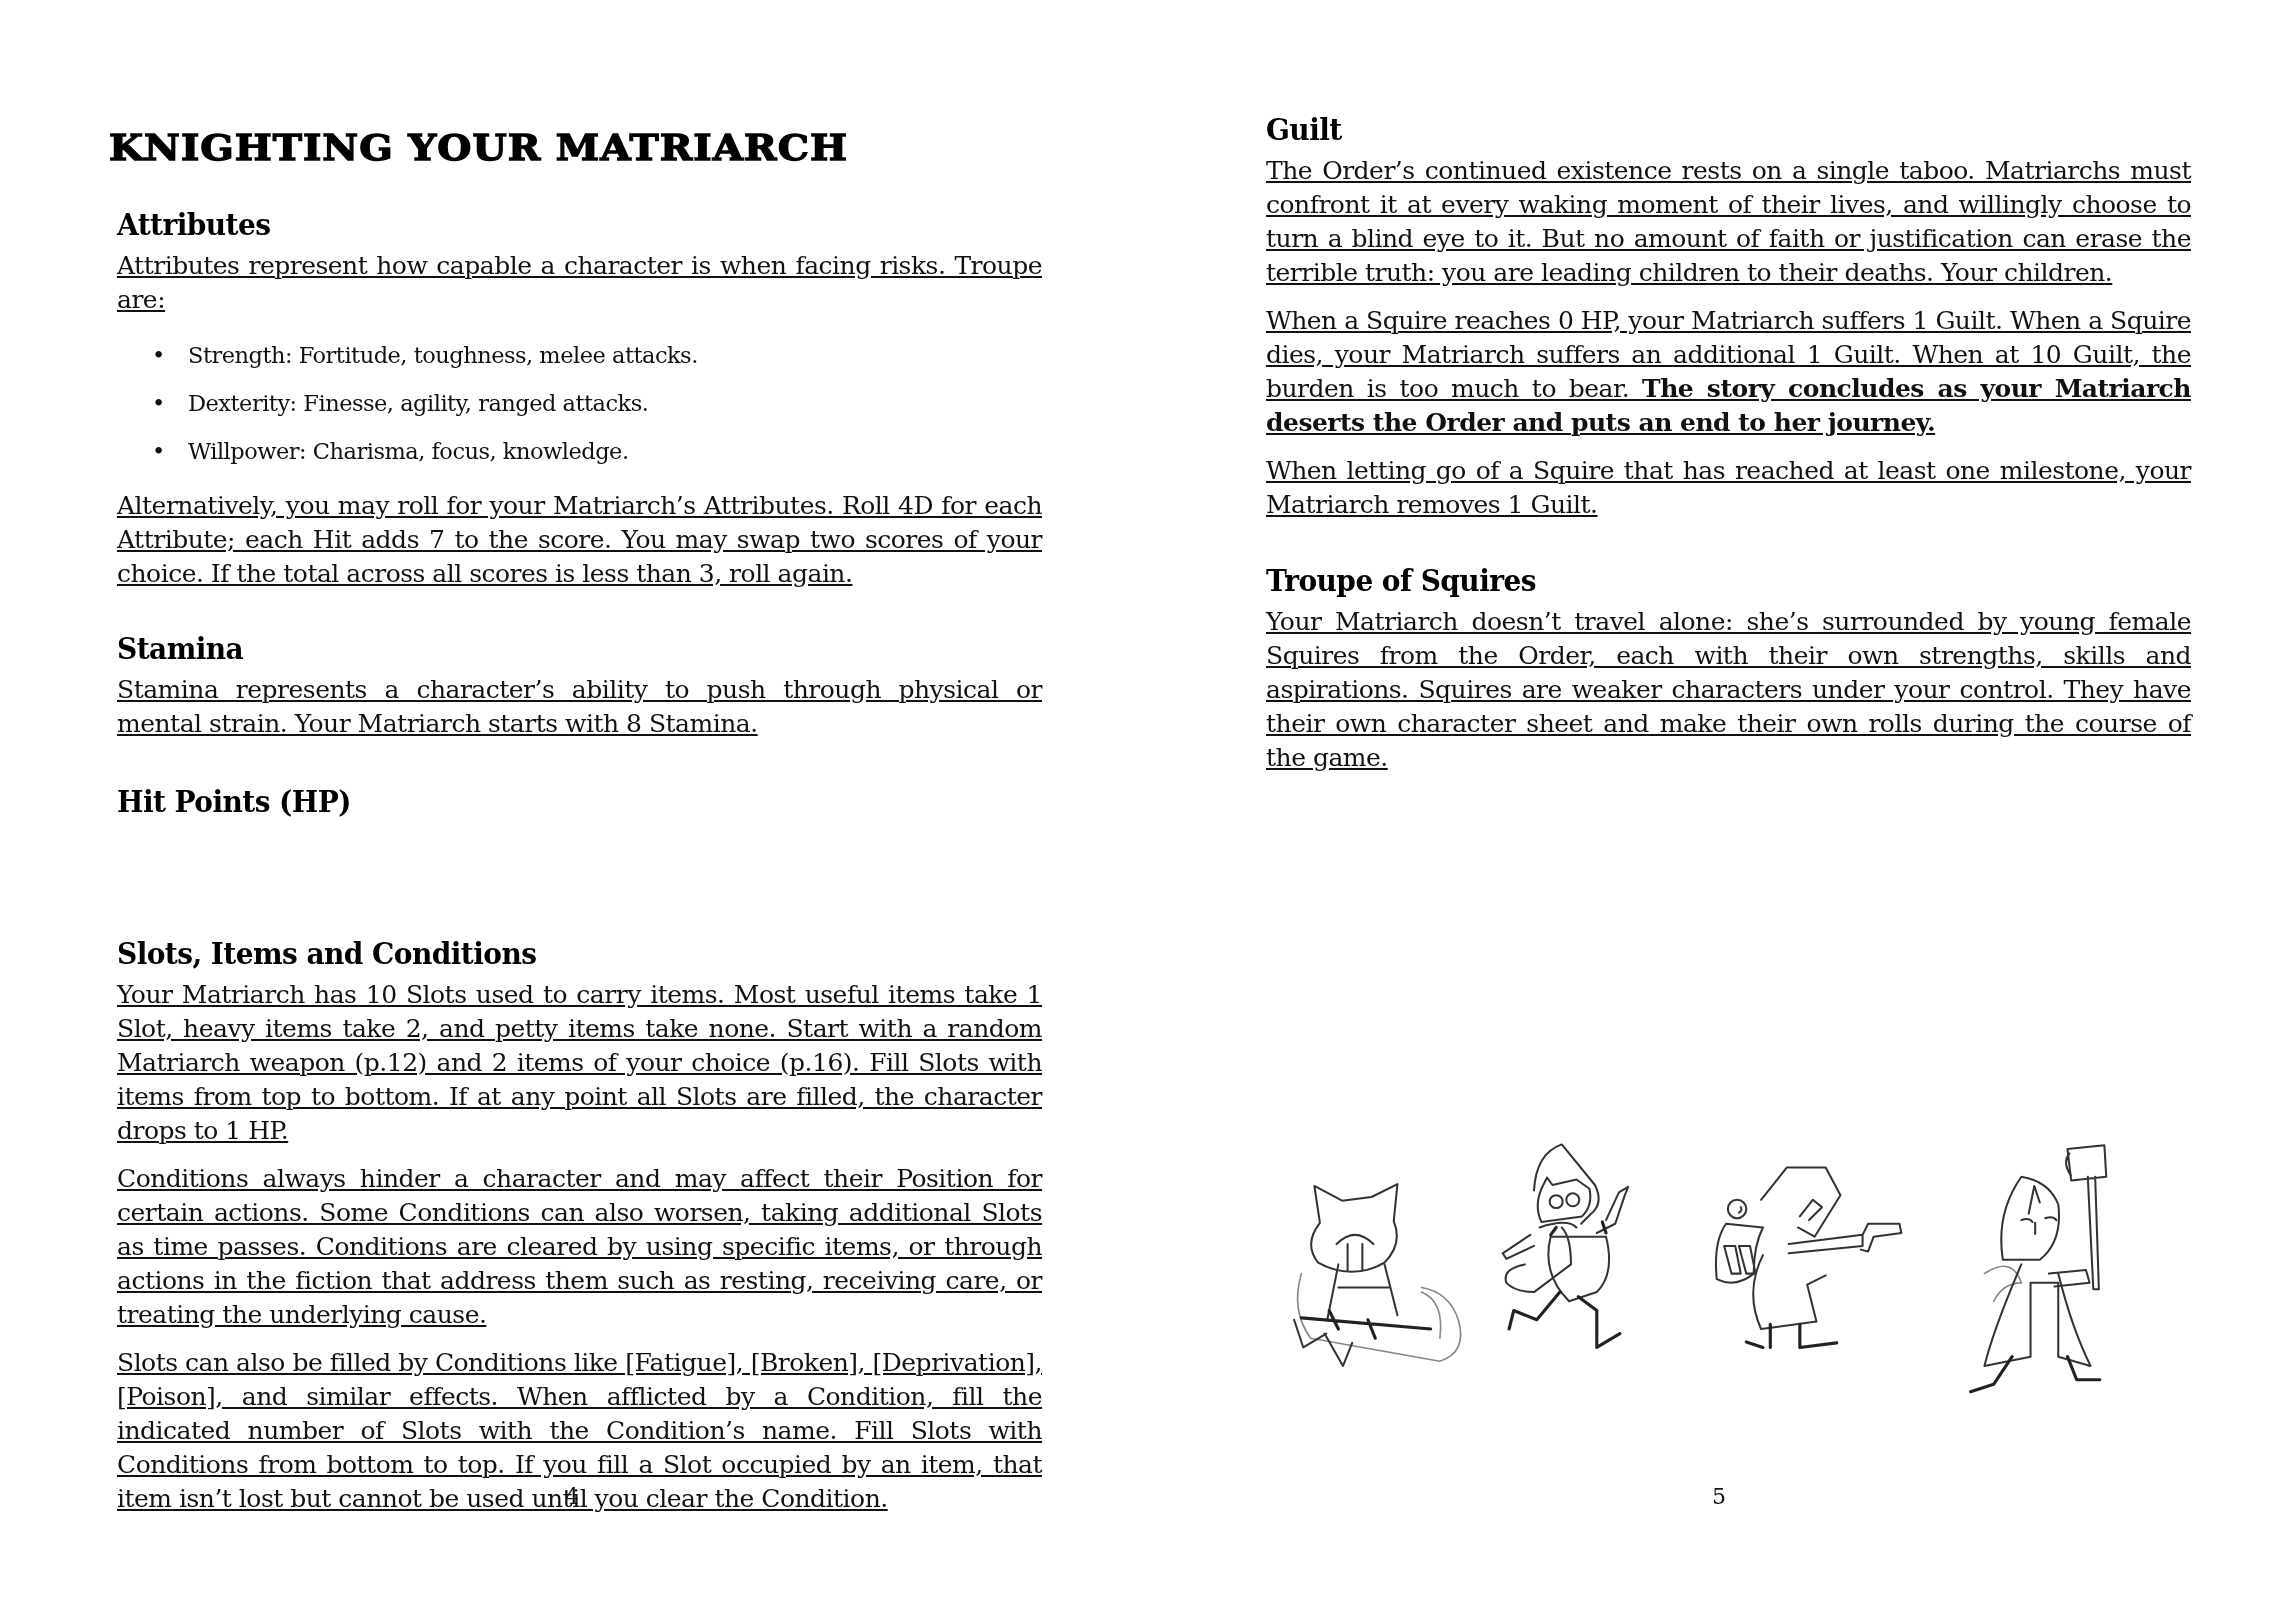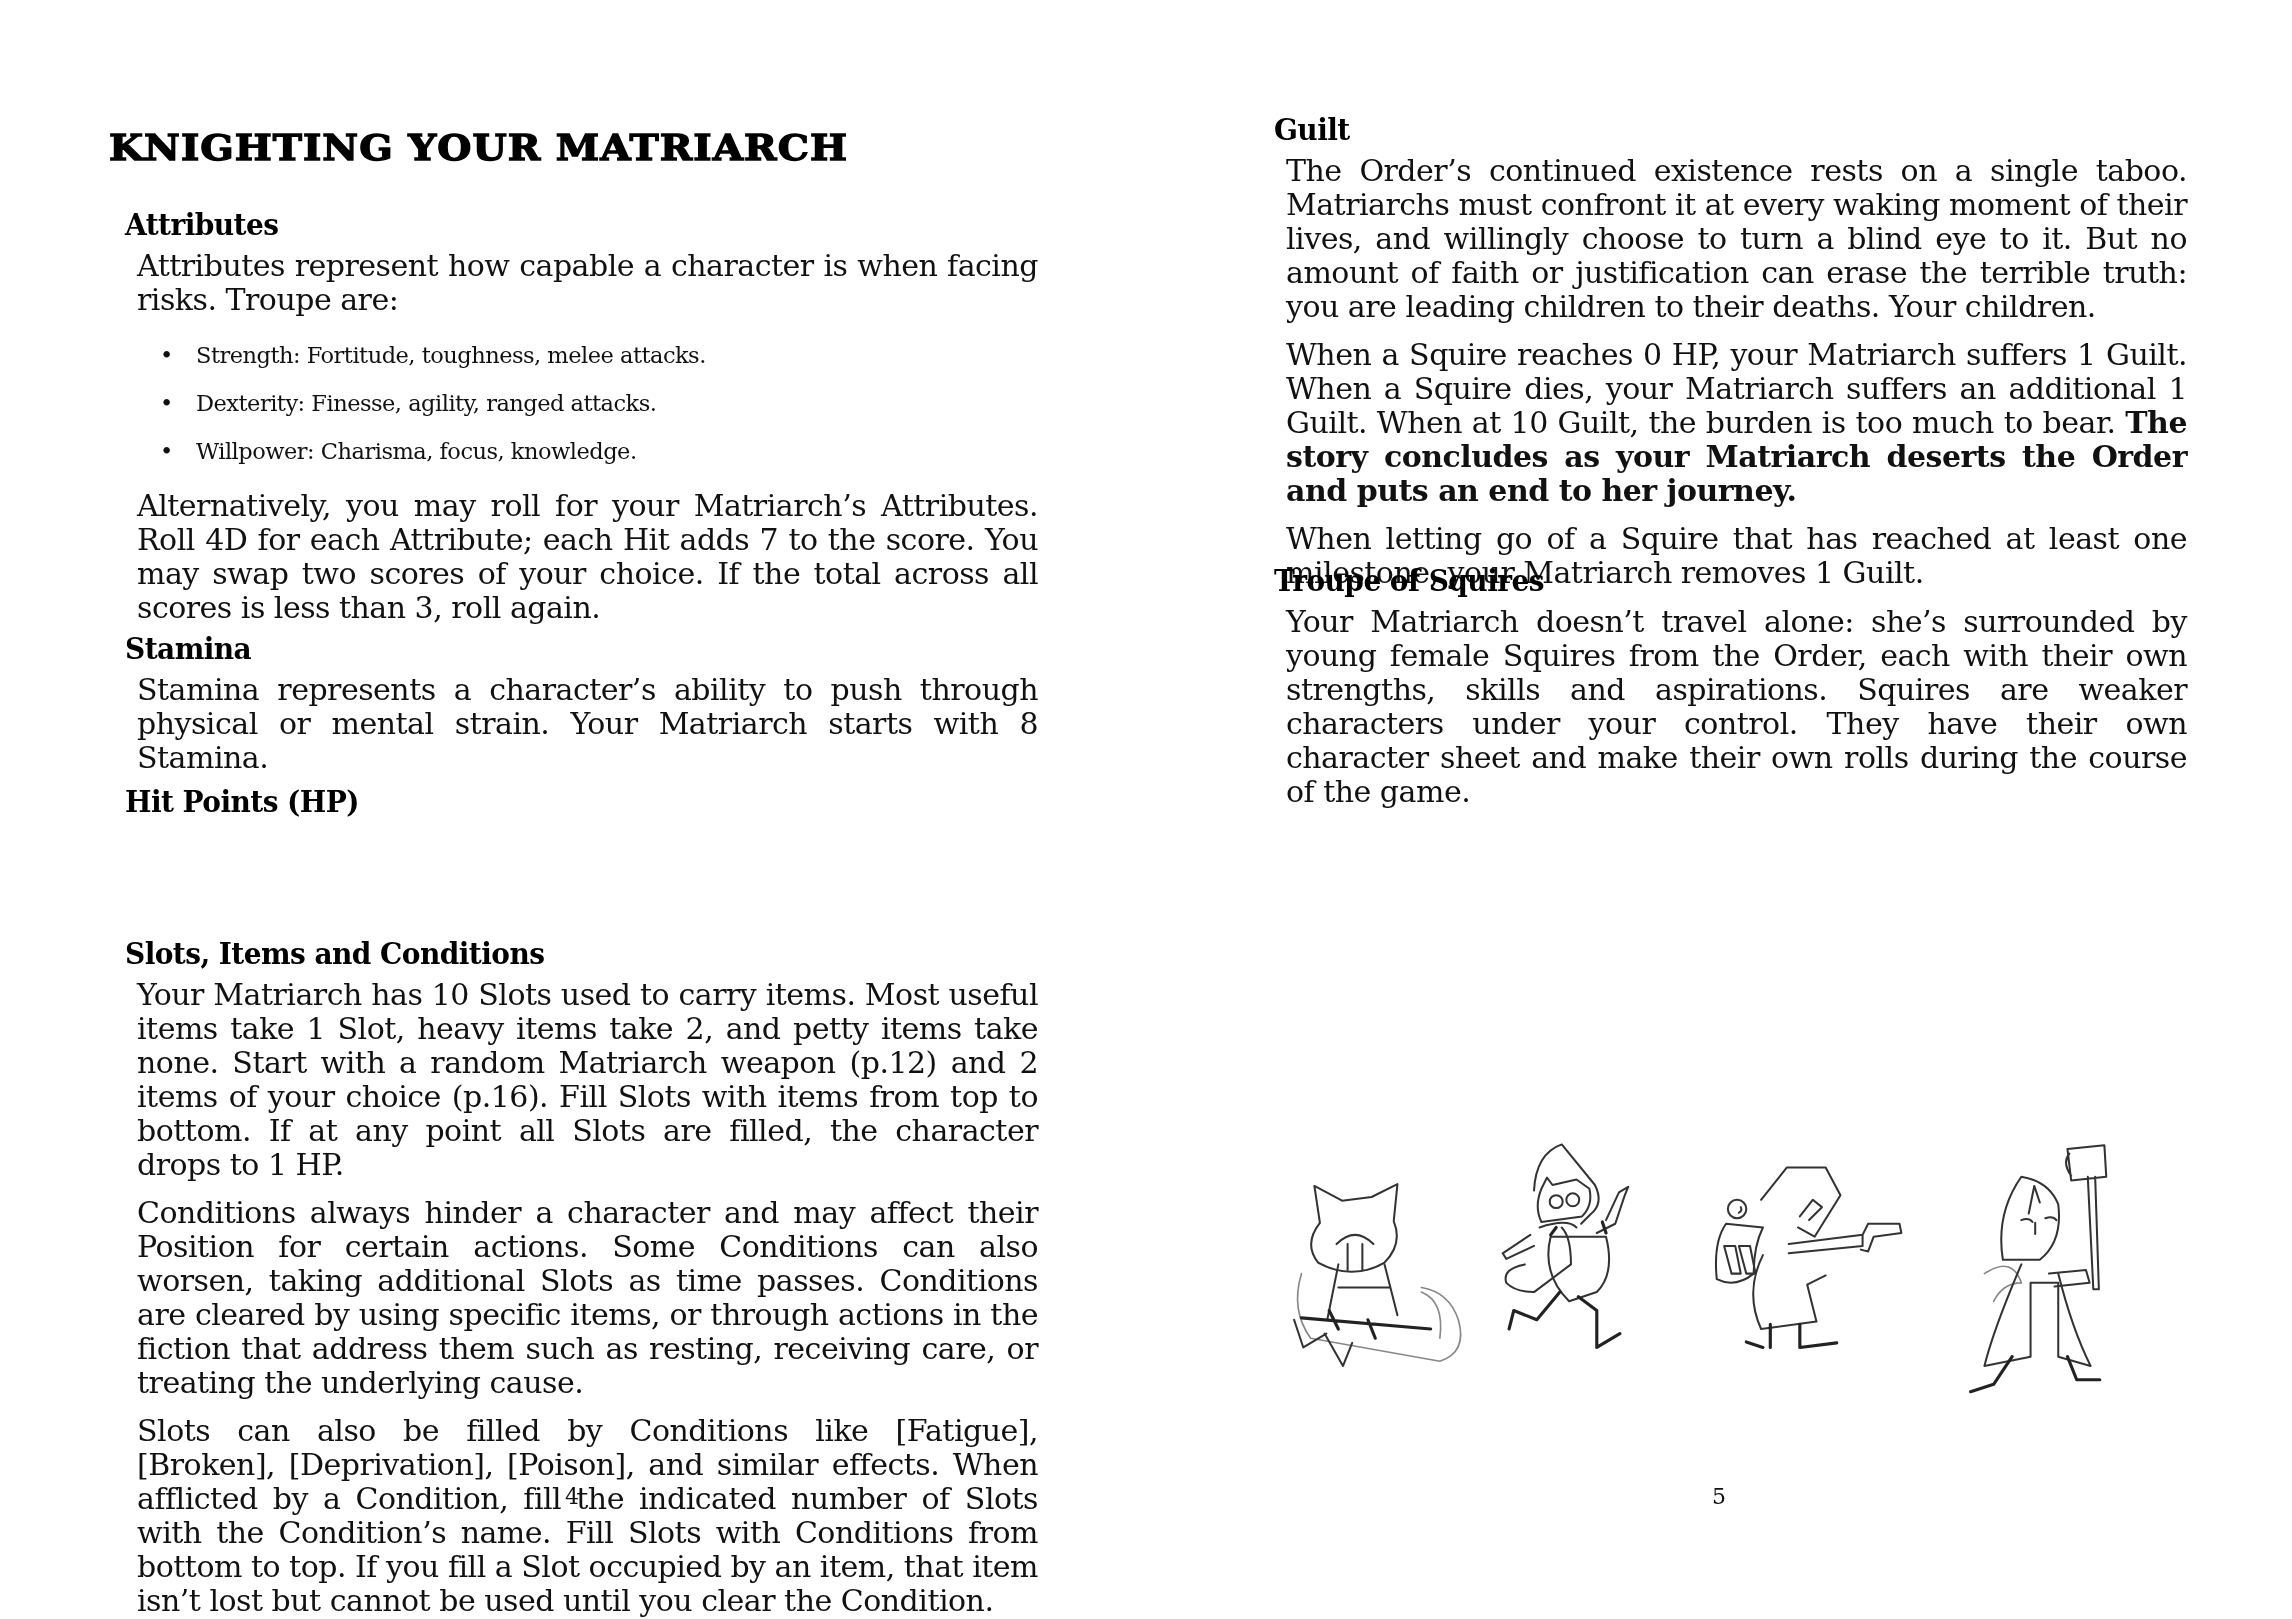--- a/index.html
+++ b/index.html
@@ -12,24 +12,24 @@
   .title {
     position: absolute; top: 126px; left: 0; margin: 0;
     font-family: "DejaVu Serif", serif; font-weight: 900; font-size: 35px;
     letter-spacing: 0.9px; line-height: 44px; text-transform: uppercase;
     transform: scaleX(1.12); transform-origin: left center; color: #000;
     -webkit-text-stroke: 1.3px #000;
   }
   h2 { margin: 0; font-family: "DejaVu Serif", serif; font-weight: bold;
        font-size: 29.5px; line-height: 37px; color: #000; letter-spacing: -0.6px;
        transform: scaleX(0.95); transform-origin: left center; }
-  p { margin: 12px; font-size: 30px; line-height: 34px; text-align: justify;
-      letter-spacing: -0.5px; word-spacing: 0px; }
+  p { margin: 0; font-size: 25px; line-height: 34px; text-align: justify;
+      letter-spacing: -0.5px; word-spacing: 0px; text-decoration: underline; }
   .p-gap { margin-top: 14px; }
-  .sec { position: absolute; left: 16px; width: 925px; }
+  .sec { position: absolute; left: 8px; width: 925px; }
   .sec h2 + p { margin-top: 5.5px; }
   ul.attr-list { list-style: none; margin: 14px 0 0 0; padding: 0; }
   ul.attr-list li { position: relative; padding-left: 71px; font-size: 22.5px;
                     line-height: 48px; letter-spacing: -0.5px; }
   ul.attr-list li .bullet { position: absolute; left: 35px; top: 0; }
   b, .bold { font-weight: bold; }
   .page-num { position: absolute; top: 1480px; font-size: 22px; line-height: 33px; }
   .illus { position: absolute; }
   .illus svg { width: 100%; height: 100%; overflow: visible; }
   .sk { fill: none; stroke: #333; stroke-width: 2.2; stroke-linecap: round; stroke-linejoin: round; }

